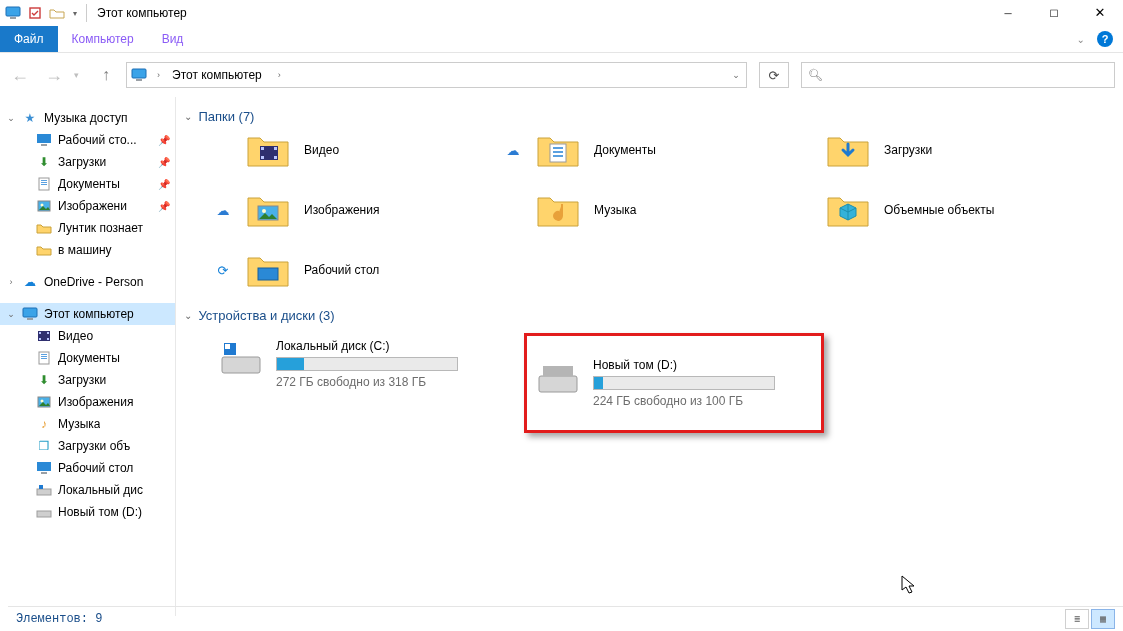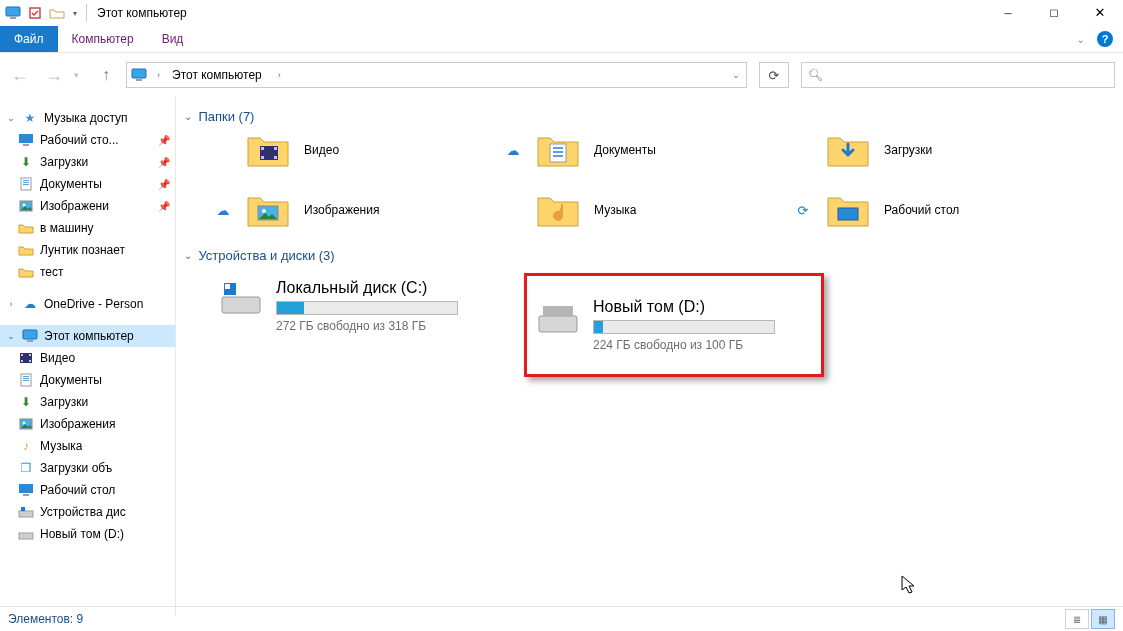--- a/index.html
+++ b/index.html
@@ -21,21 +21,21 @@
   .titlebar .qat{display:flex;align-items:center;gap:0;padding-left:2px;}
   .qat-item{width:22px;height:22px;display:flex;align-items:center;justify-content:center;}
   .qat-sep{width:1px;height:18px;background:#ccc;margin:0 4px;}
   .titlebar .title{padding-left:6px;font-size:12px;color:#000;}
   .titlebar .win-controls{margin-left:auto;display:flex;}
   .wc{width:46px;height:26px;display:flex;align-items:center;justify-content:center;font-family:"Segoe UI Symbol";font-size:10px;color:#000;}
   .wc.close{font-size:13px;}
   
   .ribbon{height:26px;display:flex;align-items:stretch;border-bottom:1px solid var(--ribbon-border);position:relative;}
   .ribbon .file-tab{background:var(--win-blue);color:#fff;display:flex;align-items:center;padding:0 14px;font-size:12px;}
-  .ribbon .tab{display:flex;align-items:center;padding:0 14px;font-size:12px;color:#701a75;}
+  .ribbon .tab{display:flex;align-items:center;padding:0 14px;font-size:12px;color:#8b5cf6;}
   .ribbon .help{margin-left:auto;display:flex;align-items:center;padding-right:10px;gap:12px;}
   .help-chevron{font-size:10px;color:#8a8a8a;}
   .help-q{width:16px;height:16px;border-radius:50%;background:#0078d7;color:#fff;display:flex;align-items:center;justify-content:center;font-size:11px;font-weight:bold;}
   
   .navbar{height:36px;display:flex;align-items:center;padding:4px 8px 4px 6px;gap:6px;}
   .nav-btn{width:28px;height:28px;display:flex;align-items:center;justify-content:center;color:#bfbfbf;font-size:18px;}
   .nav-dd{width:12px;color:#bfbfbf;font-size:9px;}
   .nav-up{color:#808080;font-size:16px;}
   .addr{flex:1;height:24px;border:1px solid #ccc;display:flex;align-items:center;position:relative;}
   .addr .pc-glyph{width:24px;display:flex;align-items:center;justify-content:center;}
@@ -44,47 +44,47 @@
   .addr .chev{font-size:9px;color:#6a6a6a;padding:0 6px;}
   .addr .end-dd{margin-left:auto;width:20px;text-align:center;font-size:9px;color:#6a6a6a;border-left:0;}
   .refresh{width:28px;height:24px;border:1px solid #ccc;margin-left:6px;display:flex;align-items:center;justify-content:center;color:#4a4a4a;font-size:13px;}
   .search{width:300px;height:24px;border:1px solid #ccc;margin-left:6px;display:flex;align-items:center;padding:0 6px;color:#7a7a7a;gap:8px;}
   .search input{border:0;outline:0;font:12px "Segoe UI";flex:1;color:#000;}
   .search input::placeholder{color:#7a7a7a;}
   
   .body{display:flex;height:calc(631px - 26px - 26px - 36px - 24px);}
   .sidebar{width:175px;border-right:1px solid #e8e8e8;padding-top:10px;overflow:hidden;position:relative;}
   .tree-item{height:22px;display:flex;align-items:center;padding-left:18px;gap:6px;white-space:nowrap;overflow:hidden;}
-  .tree-item.l2{padding-left:18px;}
+  .tree-item.l2{padding-left:36px;}
   .tree-item.selected{background:var(--side-sel);}
   .tree-item .chev{width:10px;display:inline-flex;justify-content:center;font-size:9px;color:#6a6a6a;}
   .tree-item .ic{width:16px;height:16px;display:flex;align-items:center;justify-content:center;flex:none;}
   .tree-item .lbl{font-size:12px;overflow:hidden;text-overflow:clip;}
   .tree-item .pin{margin-left:auto;margin-right:4px;color:#9a9a9a;font-size:10px;}
   .tree-gap{height:10px;}
   
   .main{flex:1;padding:8px 8px 0 8px;overflow:hidden;position:relative;}
   .group-hdr{display:flex;align-items:center;gap:6px;color:#1a4e8a;font-size:13px;margin:4px 0 6px 0;}
   .group-hdr .chev{font-size:10px;color:#6a6a6a;}
   .folders-grid{display:grid;grid-template-columns:repeat(3, 280px);row-gap:20px;column-gap:10px;margin:6px 0 18px 30px;}
   .folder-cell{display:flex;align-items:center;gap:14px;}
   .sync-col{width:18px;display:flex;justify-content:center;color:#2b7cd3;font-size:13px;}
   .big-folder{width:44px;height:40px;position:relative;flex:none;}
   .folder-label{font-size:12px;}
   .drives-grid{display:grid;grid-template-columns:repeat(2, 300px);column-gap:10px;margin:10px 0 0 30px;}
   .drive-cell{display:flex;align-items:flex-start;gap:14px;padding:6px;}
   .drive-cell.highlight{border:3px solid #e21c1c;box-shadow:4px 4px 6px rgba(0,0,0,.35);padding:22px 10px;}
   .disk-ic{width:42px;height:38px;flex:none;position:relative;}
   .drive-info{display:flex;flex-direction:column;gap:4px;min-width:190px;}
-  .drive-name{font-size:16px;}
+  .drive-name{font-size:12px;}
   .drive-bar{width:180px;height:12px;border:1px solid #b8b8b8;background:#eaeaea;position:relative;}
   .drive-bar .fill{position:absolute;left:0;top:0;bottom:0;background:var(--bar-blue);}
   .drive-free{font-size:12px;color:var(--text-grey);}
   
-  .status{position:absolute;bottom:0;left:0;right:0;height:24px;border-top:1px solid #e5e5e5;display:flex;align-items:center;padding:0 8px;font-size:12px;color:#1a4e8a;}
+  .status{position:absolute;bottom:0;left:8px;right:0;height:24px;border-top:1px solid #e5e5e5;display:flex;align-items:center;padding:0 8px;font-size:12px;color:#1a4e8a;font-family:Liberation Mono, monospace;}
   .status .view-btns{margin-left:auto;display:flex;gap:2px;}
   .view-btn{width:22px;height:18px;border:1px solid #d0d0d0;display:flex;align-items:center;justify-content:center;font-size:10px;color:#606060;}
   .view-btn.active{background:#cde8ff;border-color:#8ab4e8;}
   
   .cursor{position:absolute;left:901px;top:575px;font-size:16px;color:#000;pointer-events:none;}
   
   svg{display:block;}
 </style>
 </head>
 <body>
@@ -201,37 +201,29 @@
         </span>
       <span class="lbl">Изображени</span>
       <span class="pin">📌</span>
     </div>
     <div class="tree-item l2">
       <span class="ic">
           <svg width="16" height="12">
             <path d="M1 3 h4 l2 2 h8 v6 h-14 z" fill="var(--folder-yellow)" stroke="#caa23a"></path>
           </svg>
         </span>
-      <span class="lbl">в машину</span>
+      <span class="lbl">Лунтик познает</span>
     </div>
     <div class="tree-item l2">
       <span class="ic">
           <svg width="16" height="12">
             <path d="M1 3 h4 l2 2 h8 v6 h-14 z" fill="var(--folder-yellow)" stroke="#caa23a"></path>
           </svg>
         </span>
-      <span class="lbl">Лунтик познает</span>
-    </div>
-    <div class="tree-item l2">
-      <span class="ic">
-          <svg width="16" height="12">
-            <path d="M1 3 h4 l2 2 h8 v6 h-14 z" fill="var(--folder-yellow)" stroke="#caa23a"></path>
-          </svg>
-        </span>
-      <span class="lbl">тест</span>
+      <span class="lbl">в машину</span>
     </div>
 
     <div class="tree-gap"></div>
     <div class="tree-item">
       <span class="chev" style="margin-left:-12px;">›</span>
       <span class="ic" style="color:#1581d8;">☁</span>
       <span class="lbl">OneDrive - Person</span>
     </div>
 
     <div class="tree-gap"></div>
@@ -299,21 +291,21 @@
         </span>
       <span class="lbl">Рабочий стол</span>
     </div>
     <div class="tree-item l2">
       <span class="ic">
           <svg width="16" height="12">
             <rect x="1" y="5" width="14" height="6" fill="#cfcfcf" stroke="#9d9d9d"></rect>
             <rect x="3" y="1" width="4" height="4" fill="#1f7ad1"></rect>
           </svg>
         </span>
-      <span class="lbl">Устройства дис</span>
+      <span class="lbl">Локальный дис</span>
     </div>
     <div class="tree-item l2">
       <span class="ic">
           <svg width="16" height="12">
             <rect x="1" y="5" width="14" height="6" fill="#cfcfcf" stroke="#9d9d9d"></rect>
           </svg>
         </span>
       <span class="lbl">Новый том (D:)</span>
     </div>
   </div>
@@ -378,20 +370,31 @@
       </div>
       <div class="folder-cell">
         <span class="sync-col"></span>
         <span class="big-folder">
           <svg width="44" height="40">
               <path d="M2 8 h12 l4 4 h24 v24 h-40 z" fill="var(--folder-yellow)" stroke="#caa23a"></path>
               <path d="M26 14 v12 a4 4 0 1 1 -3 -4" fill="#e8a13a" stroke="#e8a13a" stroke-width="2"></path>
             </svg>
         </span>
         <span class="folder-label">Музыка</span>
+      </div>
+      <div class="folder-cell">
+        <span class="sync-col"></span>
+        <span class="big-folder">
+          <svg width="44" height="40">
+              <path d="M2 8 h12 l4 4 h24 v24 h-40 z" fill="var(--folder-yellow)" stroke="#caa23a"></path>
+              <path d="M22 14 l8 4 v8 l-8 4 l-8 -4 v-8 z" fill="#35b2d9" stroke="#1d8fae"></path>
+              <path d="M22 14 v16 M14 18 l8 4 l8 -4" fill="none" stroke="#1d8fae"></path>
+            </svg>
+        </span>
+        <span class="folder-label">Объемные объекты</span>
       </div>
 
       <div class="folder-cell">
         <span class="sync-col" style="color:#1581d8;">⟳</span>
         <span class="big-folder">
           <svg width="44" height="40">
               <path d="M2 8 h12 l4 4 h24 v24 h-40 z" fill="var(--folder-yellow)" stroke="#caa23a"></path>
               <rect x="12" y="18" width="20" height="12" fill="#2a89d6" stroke="#1a5f98"></rect>
             </svg>
         </span>

